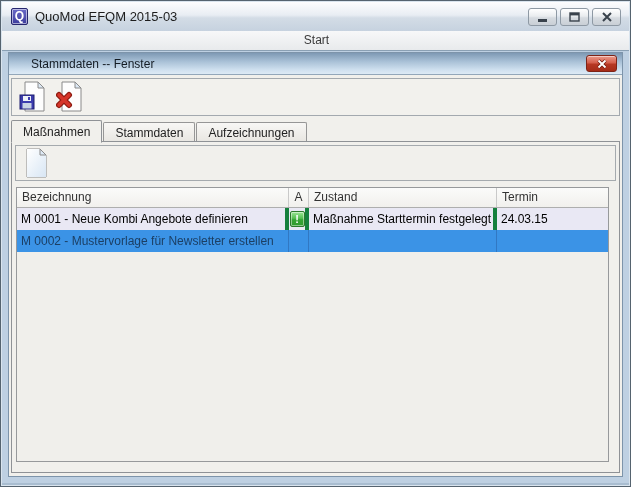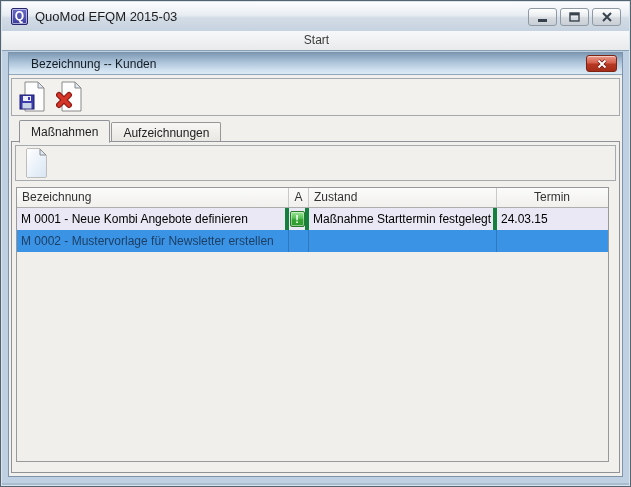--- a/index.html
+++ b/index.html
@@ -62,21 +62,21 @@
   }
   
   .toolbar {
     position:absolute; left:2px; right:2px; top:25px; height:38px;
     background:#f2f1ed; border:1px solid #a3a9af;
     display:flex; align-items:center; gap:7px; padding-left:6px;
   }
   .tool-btn { width:30px; height:32px; background:transparent; border:none; padding:0; display:flex; align-items:center; justify-content:center; cursor:default; }
   
   .tabstrip {
-    position:absolute; left:10px; right:2px; top:66px; height:23px;
+    position:absolute; left:2px; right:2px; top:66px; height:23px;
     display:flex; align-items:flex-end;
   }
   .tab {
     font-size:12px; color:#222; padding:0 11px; line-height:20px; height:20px;
     background:linear-gradient(#f8f7f5, #e8e6e1);
     border:1px solid #969696; border-bottom:none;
     border-radius:2px 2px 0 0; margin-right:1px;
   }
   .tab.active {
     height:23px; line-height:23px; background:#f1f0ec;
@@ -98,21 +98,21 @@
     border:1px solid #97999b; background:#f0efeb; overflow:hidden;
     font-size:12px;
   }
   .tr { display:grid; grid-template-columns:272px 20px 188px 1fr; }
   .thead { height:20px; background:linear-gradient(#fbfbfa, #f1f0ed); border-bottom:1px solid #aeaeae; }
   .th {
     color:#333; line-height:19px; padding-left:5px;
     border-right:1px solid #c9c9c9;
   }
   .th.center { text-align:center; padding-left:0; }
-  .th:last-child { border-right:none;margin-left:32px; }
+  .th:last-child { border-right:none; }
   .row { height:22px; }
   .td { line-height:22px; padding-left:4px; white-space:nowrap; overflow:hidden; display:flex; align-items:center; }
   .row-normal { background:#e9e8f4; color:#000; }
   .row-normal .td { border-right:4px solid #15803d; }
   .row-normal .td:last-child { border-right:none; }
   .row-selected { background:#3b93e6; color:#1c3f64; }
   .row-selected .td { border-right:1px solid rgba(20,40,90,.25); }
   .row-selected .td:last-child { border-right:none; }
   .a-cell { justify-content:center; padding-left:0; }
   .status-ico {
@@ -151,21 +151,21 @@
   </div>
 
   <div class="menubar">
     <span class="menu-item">Start</span>
     <span class="menu-item">Fenster</span>
   </div>
 
   <div class="mdi">
 
     <div class="child-titlebar">
-      <span class="child-title">Bezeichnung -- Kunden</span>
+      <span class="child-title">Stammdaten -- Fenster</span>
       <button class="child-close">
         <svg width="12" height="10" viewBox="0 0 12 10">
           <path d="M2.5 1.5 L9.5 8.5 M9.5 1.5 L2.5 8.5" stroke="#6e1408" stroke-width="3.2"></path>
           <path d="M2.5 1.5 L9.5 8.5 M9.5 1.5 L2.5 8.5" stroke="#ffffff" stroke-width="1.9"></path>
         </svg>
       </button>
     </div>
 
     <div class="toolbar">
       <button class="tool-btn">
@@ -183,20 +183,21 @@
           <path d="M6 1 h13 l6 6 v23 h-19 z" fill="#fdfdfd" stroke="#8a8a8a"></path>
           <path d="M19 1 l6 6 h-6 z" fill="#dce8f4" stroke="#8a8a8a"></path>
           <path d="M3 14 L13 24 M13 14 L3 24" stroke="#8e1b10" stroke-width="6" stroke-linecap="round"></path>
           <path d="M3 14 L13 24 M13 14 L3 24" stroke="#d6352a" stroke-width="3.6" stroke-linecap="round"></path>
         </svg>
       </button>
     </div>
 
     <div class="tabstrip">
       <div class="tab active">Maßnahmen</div>
+      <div class="tab">Stammdaten</div>
       <div class="tab">Aufzeichnungen</div>
     </div>
 
     <div class="tabpage">
 
       <div class="inner-toolbar">
         <button class="tool-btn">
           <svg width="26" height="30" viewBox="0 0 26 30">
             <path d="M4 1 h13 l6 6 v22 h-19 z" fill="#fbfdff" stroke="#8a8a8a"></path>
             <path d="M4 1 h13 l6 6 v22 h-19 z" fill="url(#pgrad)" stroke="none"></path>

